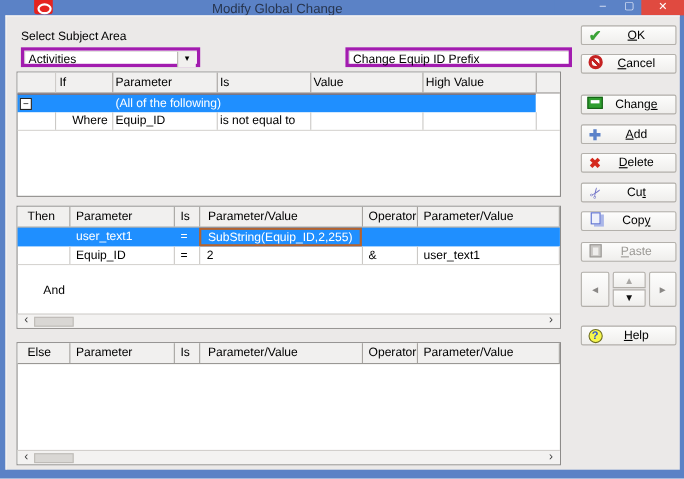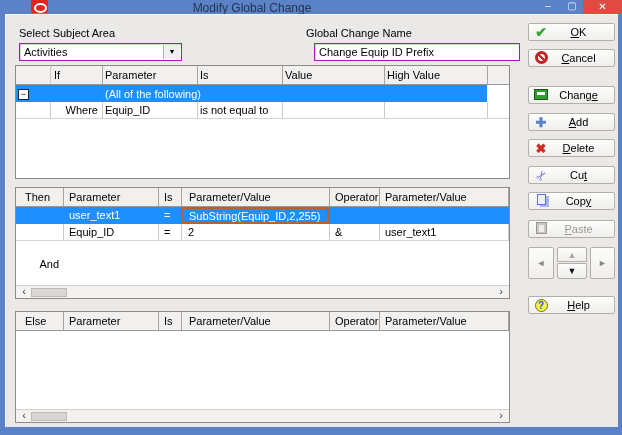--- a/index.html
+++ b/index.html
@@ -17,21 +17,21 @@
   .title{position:absolute;left:0;top:0;width:100%;text-align:center;font-size:12px;line-height:16px;color:#27354f;}
   .winbtn{position:absolute;top:0;height:13px;color:#e9eefb;text-align:center;font-size:10px;line-height:11px;cursor:default;}
   .btn-min{left:538px;width:20px;}
   .btn-max{left:562px;width:20px;}
   .btn-close{left:583px;width:39px;height:14px;background:var(--close-red);color:#fff;line-height:13px;}
 
   
   .dlg{position:absolute;left:5px;top:14px;width:613px;height:413px;background:var(--dialog-bg);border-top:1px solid #f7f6f5;border-left:1px solid #f7f6f5;}
 
   .lbl{position:absolute;color:#000;}
-  .field{position:absolute;height:18px;background:#fff;border:1px solid #a21caf;box-shadow:inset 1px 1px 0 #d9d7d5;line-height:16px;padding-left:4px;}
+  .field{position:absolute;height:18px;background:#fff;border:3px solid #a21caf;box-shadow:inset 1px 1px 0 #d9d7d5;line-height:16px;padding-left:4px;}
   .combo-arrow{position:absolute;right:1px;top:1px;width:17px;height:14px;background:#f1f0ee;border-left:1px solid #b5b2ad;text-align:center;font-size:7px;line-height:14px;color:#000;}
 
   
   .panel{position:absolute;left:9px;width:495px;background:#fff;border:1px solid #8d8b89;}
   .hdr{position:absolute;left:0;top:0;right:0;height:19px;background:#f1f0ef;border-bottom:1px solid #9a9895;}
   .hcell{position:absolute;top:3px;color:#000;}
   .vtick{position:absolute;top:0;bottom:0;width:1px;background:#a6a3a0;}
   .vtick.lt{background:#cfccc9;}
   .row{position:absolute;left:0;right:0;height:17px;}
   .row .vline{position:absolute;top:0;bottom:0;width:1px;background:#cbc9c6;}
@@ -83,21 +83,20 @@
     <div class="winbtn btn-close">✕</div>
   </div>
 
   <div class="dlg">
 
     <div class="lbl" style="left:13px;top:12px;">Select Subject Area</div>
     <div class="field" style="left:13px;top:28px;width:163px;">
       <span>Activities</span>
       <span class="combo-arrow">▼</span>
     </div>
-    <div class="lbl" style="left:300px;top:12px;">Global Change Name</div>
     <div class="field" style="left:308px;top:28px;width:206px;">
       <span>Change Equip ID Prefix</span>
     </div>
 
     <div class="panel" style="top:50px;height:114px;">
       <div class="hdr">
         <span class="hcell" style="left:0;margin-left:38px;">If</span>
         <span class="hcell" style="left:89px;">Parameter</span>
         <span class="hcell" style="left:184px;">Is</span>
         <span class="hcell" style="left:269px;">Value</span>

